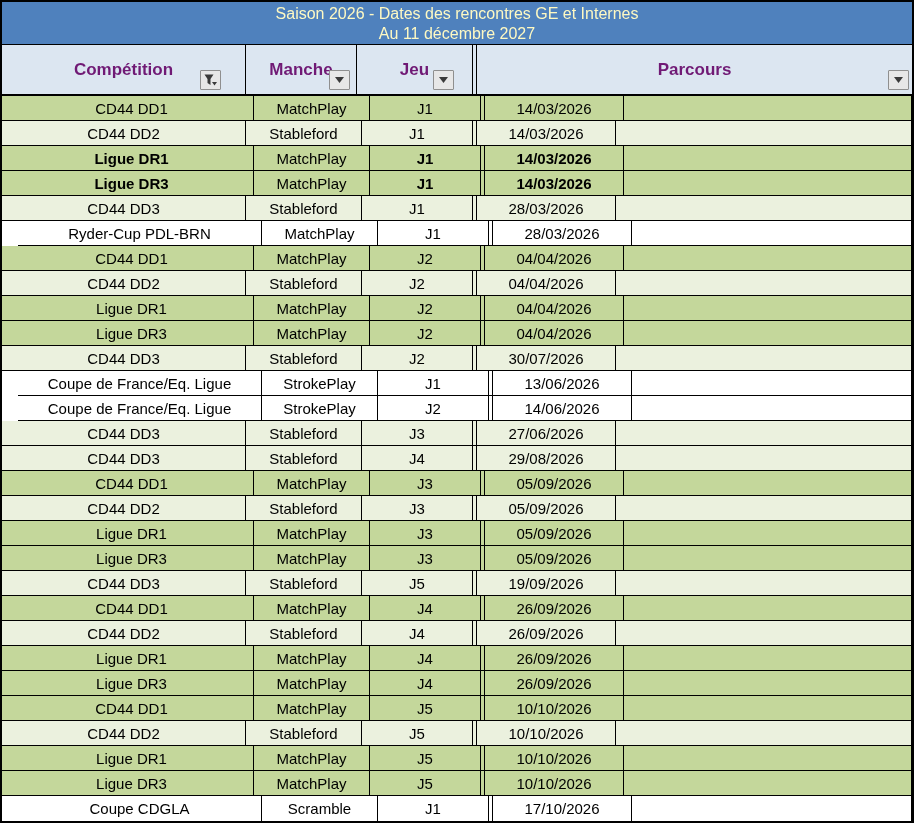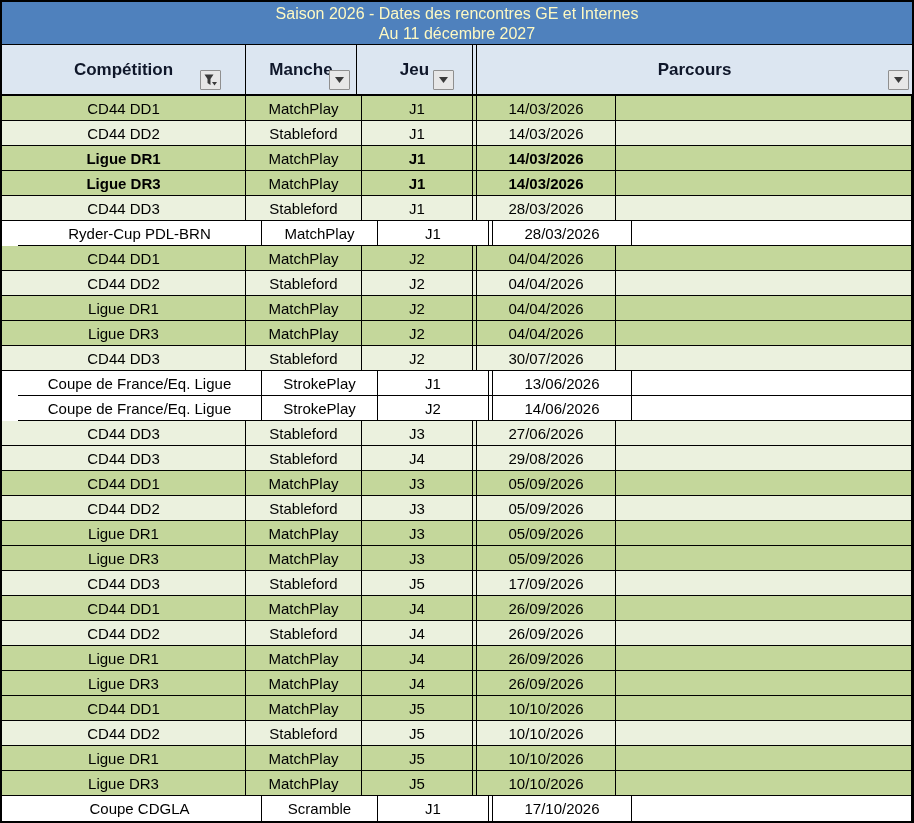--- a/index.html
+++ b/index.html
@@ -31,21 +31,21 @@
     background: #DCE6F1;
     border-bottom: 2px solid #000;
     flex: none;
   }
   .hcell {
     position: relative;
     border-right: 1px solid #000;
     display: flex; align-items: center; justify-content: center;
     height: 100%;
   }
-  .hlabel { font-size: 17px; font-weight: bold; color: #0f172a; }
+  .hlabel { font-size: 17px; font-weight: bold; color: #701a75; }
 
   
   .c-comp     { width: 244px; }
   .c-jeu      { width: 116px; }
   .c-manche   { width: 111px; }
   .c-sp       { width: 4px;  }
   .c-date     { width: 139px; }
   .c-parcours { flex: 1; border-right: none; }
 
   .filter-btn {
@@ -65,21 +65,21 @@
   .c-parcours .filter-btn { right: 3px; }
 
   
   .rows { flex: 1; display: flex; flex-direction: column; }
   .row {
     display: flex;
     height: 25px; flex: none;
     border-bottom: 1px solid #000;
   }
   .row:last-child { border-bottom: none; }
-  .row.shade-dark  { background: #C4D79B; }
+  .row.shade-dark  { background: #C4D79B; padding-left: 8px; }
   .row.shade-light { background: #EBF1DE; }
   .row.shade-white { background: #FFFFFF; margin-left: 16px; }
 
   .dcell {
     border-right: 1px solid #000;
     display: flex; align-items: center; justify-content: center;
     font-size: 15px; color: #000;
     height: 100%;
     overflow: hidden; white-space: nowrap;
   }
@@ -298,21 +298,21 @@
         <div class="dcell c-manche">J3</div>
         <div class="dcell c-sp"></div>
         <div class="dcell c-date">05/09/2026</div>
         <div class="dcell c-parcours"></div>
       </div>
       <div class="row shade-light">
         <div class="dcell c-comp">CD44 DD3</div>
         <div class="dcell c-jeu">Stableford</div>
         <div class="dcell c-manche">J5</div>
         <div class="dcell c-sp"></div>
-        <div class="dcell c-date">17/09/2026</div>
+        <div class="dcell c-date">19/09/2026</div>
         <div class="dcell c-parcours"></div>
       </div>
       <div class="row shade-dark">
         <div class="dcell c-comp">CD44 DD1</div>
         <div class="dcell c-jeu">MatchPlay</div>
         <div class="dcell c-manche">J4</div>
         <div class="dcell c-sp"></div>
         <div class="dcell c-date">26/09/2026</div>
         <div class="dcell c-parcours"></div>
       </div>

